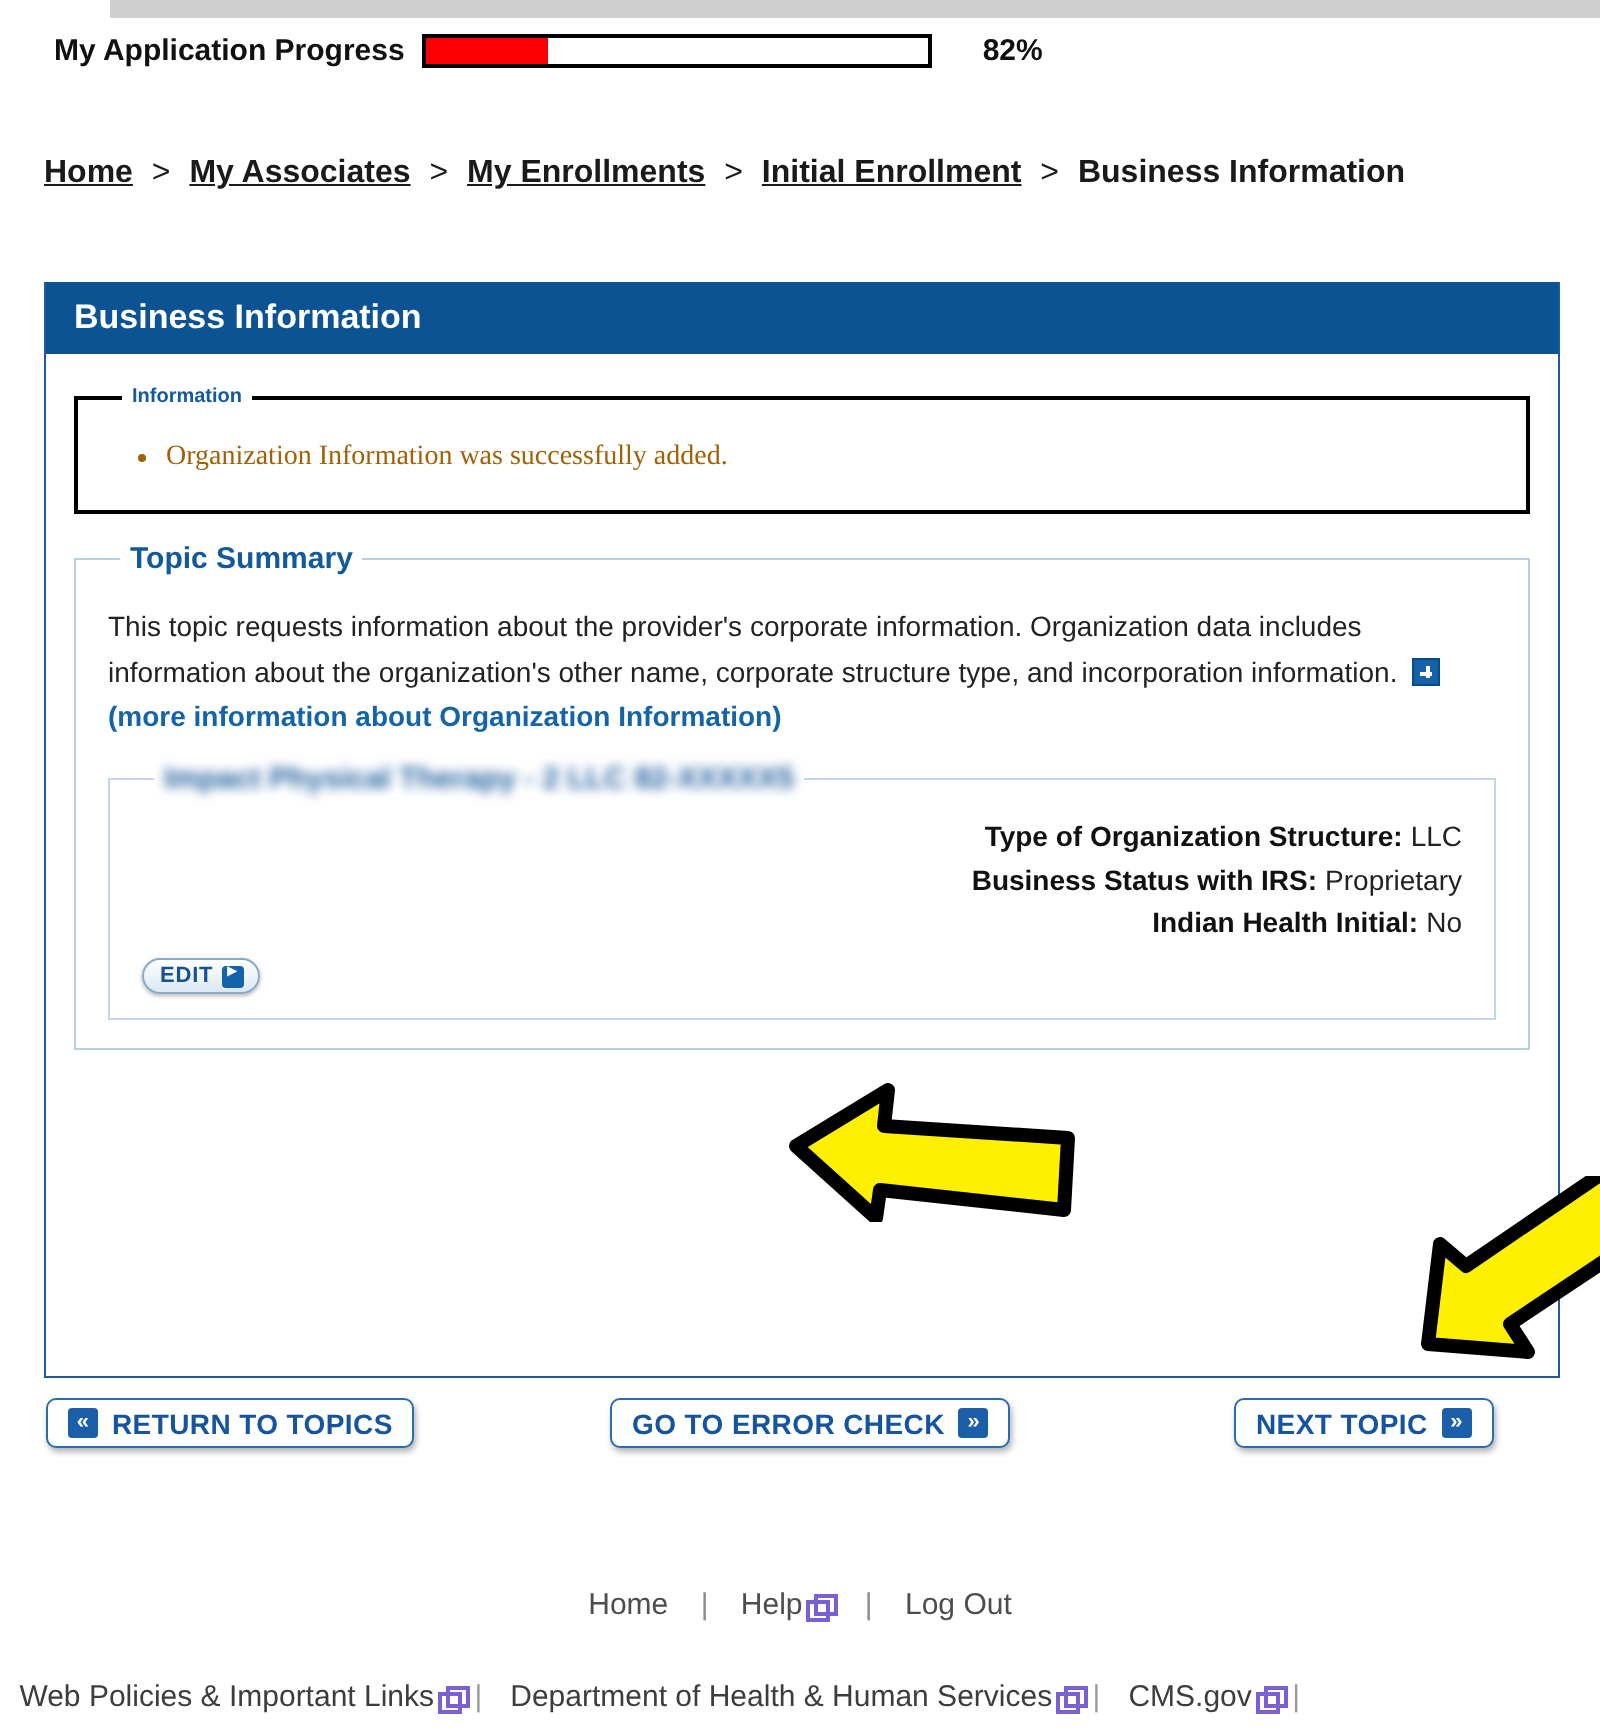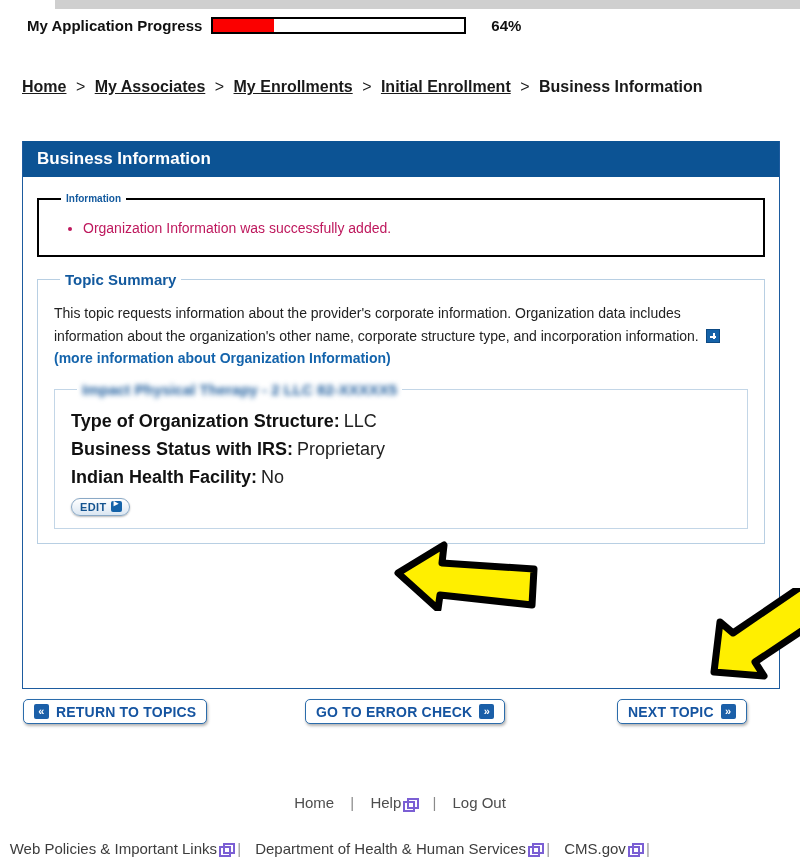--- a/index.html
+++ b/index.html
@@ -93,21 +93,21 @@
     border:1px solid #b8cfe3;
     border-width:1px;
     margin:0; padding:12px 16px 14px 16px;
   }
   fieldset.fs-light > legend {
     font-size:15px; font-weight:bold; color:#12599e;
     padding:0 5px; margin-left:6px;
   }
 
   .info-list { margin:0; padding:0 0 0 28px; }
-  .info-list li { font-size:14px; color:#be185d; line-height:1.5; }
+  .info-list li { font-size:14px; color:#a16207; line-height:1.5;font-family:Liberation Serif, serif; }
 
   .topic-text {
     font-size:14px; color:#222; line-height:1.62;
     margin:2px 0 0 0; max-width:672px;
   }
   .plus-icon {
     display:inline-block; width:14px; height:14px;
     background:#1462a8; border:1px solid #0d4a84;
     position:relative; vertical-align:-2px; margin:0 3px;
   }
@@ -138,21 +138,21 @@
     padding:0 5px; margin-left:6px;
     font-size:15px; font-weight:bold;
     color:#1f5e9e;
     filter:blur(2.6px);
     -webkit-filter:blur(2.6px);
   }
   fieldset.fs-org > legend .clear {
     filter:none; -webkit-filter:none;
     display:inline-block;
   }
-  .org-row { font-size:18px; line-height:1.55; }
+  .org-row { font-size:14px; line-height:1.55;text-align:right; }
   .org-row .lbl { font-weight:bold; color:#111; }
   .org-row .val { color:#222; padding-left:4px; }
 
   
   .edit-btn {
     display:inline-flex; align-items:center; gap:4px;
     margin-top:6px;
     padding:2px 7px 2px 8px;
     border:1px solid #8aa9c6;
     border-radius:9px;
@@ -244,21 +244,21 @@
 </head>
 <body>
 
 <div class="top-strip"></div>
 
 <div class="progress-row">
   <span class="progress-label">My Application Progress</span>
   <span class="progress-track">
     <span class="progress-fill" id="progress-fill" style="width: 24%; background: rgb(251, 0, 0);"></span>
   </span>
-  <span class="progress-pct">64%</span>
+  <span class="progress-pct">82%</span>
 </div>
 
 <div class="breadcrumb">
   <a href="#">Home</a>
   <span class="sep">&gt;</span>
   <a href="#">My Associates</a>
   <span class="sep">&gt;</span>
   <a href="#">My Enrollments</a>
   <span class="sep">&gt;</span>
   <a href="#">Initial Enrollment</a>
@@ -293,21 +293,21 @@
       <fieldset class="fs-org">
         <legend><span>Impact Physical Therapy - 2 LLC 82-XXXXX</span><span class="clear">5</span></legend>
 
         <div class="org-row">
           <span class="lbl">Type of Organization Structure:</span><span class="val">LLC</span>
         </div>
         <div class="org-row">
           <span class="lbl">Business Status with IRS:</span><span class="val">Proprietary</span>
         </div>
         <div class="org-row">
-          <span class="lbl">Indian Health Facility:</span><span class="val">No</span>
+          <span class="lbl">Indian Health Initial:</span><span class="val">No</span>
         </div>
 
         <div class="edit-btn">
           <span>EDIT</span>
           <span class="sq-arrow"></span>
         </div>
       </fieldset>
 
     </fieldset>
   </div>

